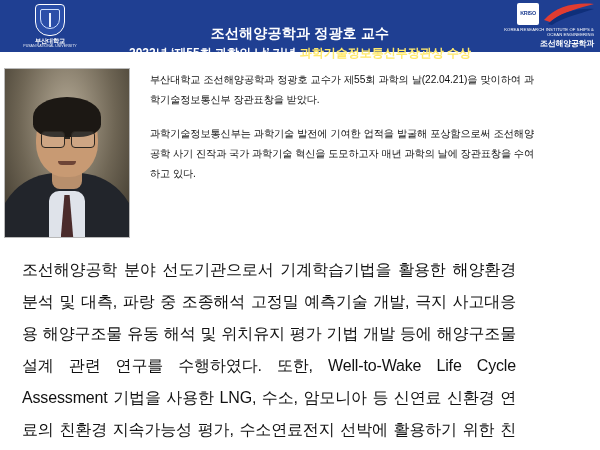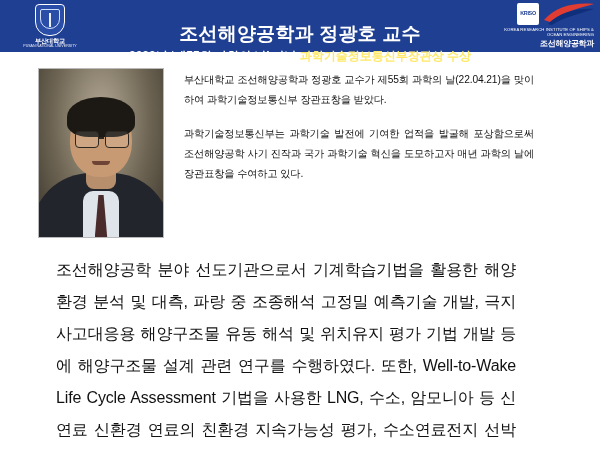--- a/index.html
+++ b/index.html
@@ -33,21 +33,21 @@
     align-items: center;
     justify-content: center;
   }
   .header-center {
     text-align: center;
     color: #ffffff;
     line-height: 1.25;
     padding: 0 110px;
   }
   .header-title {
-    font-size: 19px;
+    font-size: 14px;
     font-weight: bold;
     letter-spacing: 0.2px;
     white-space: nowrap;
     margin-top: 34px;
   }
   .header-sub {
     font-size: 12px;
     font-weight: bold;
     margin-top: 3px;
     white-space: nowrap;
@@ -166,21 +166,21 @@
   }
 
   
   .content {
     position: absolute;
     left: 0;
     top: 52px;
     width: 556px;
     height: 398px;
     box-sizing: border-box;
-    padding: 10px 22px 8px 38px;
+    padding: 10px 22px 8px 4px;
   }
 
   .top-row {
     display: flex;
     align-items: flex-start;
   }
   .photo-wrap {
     width: 128px;
     flex: 0 0 128px;
     padding-top: 6px;

